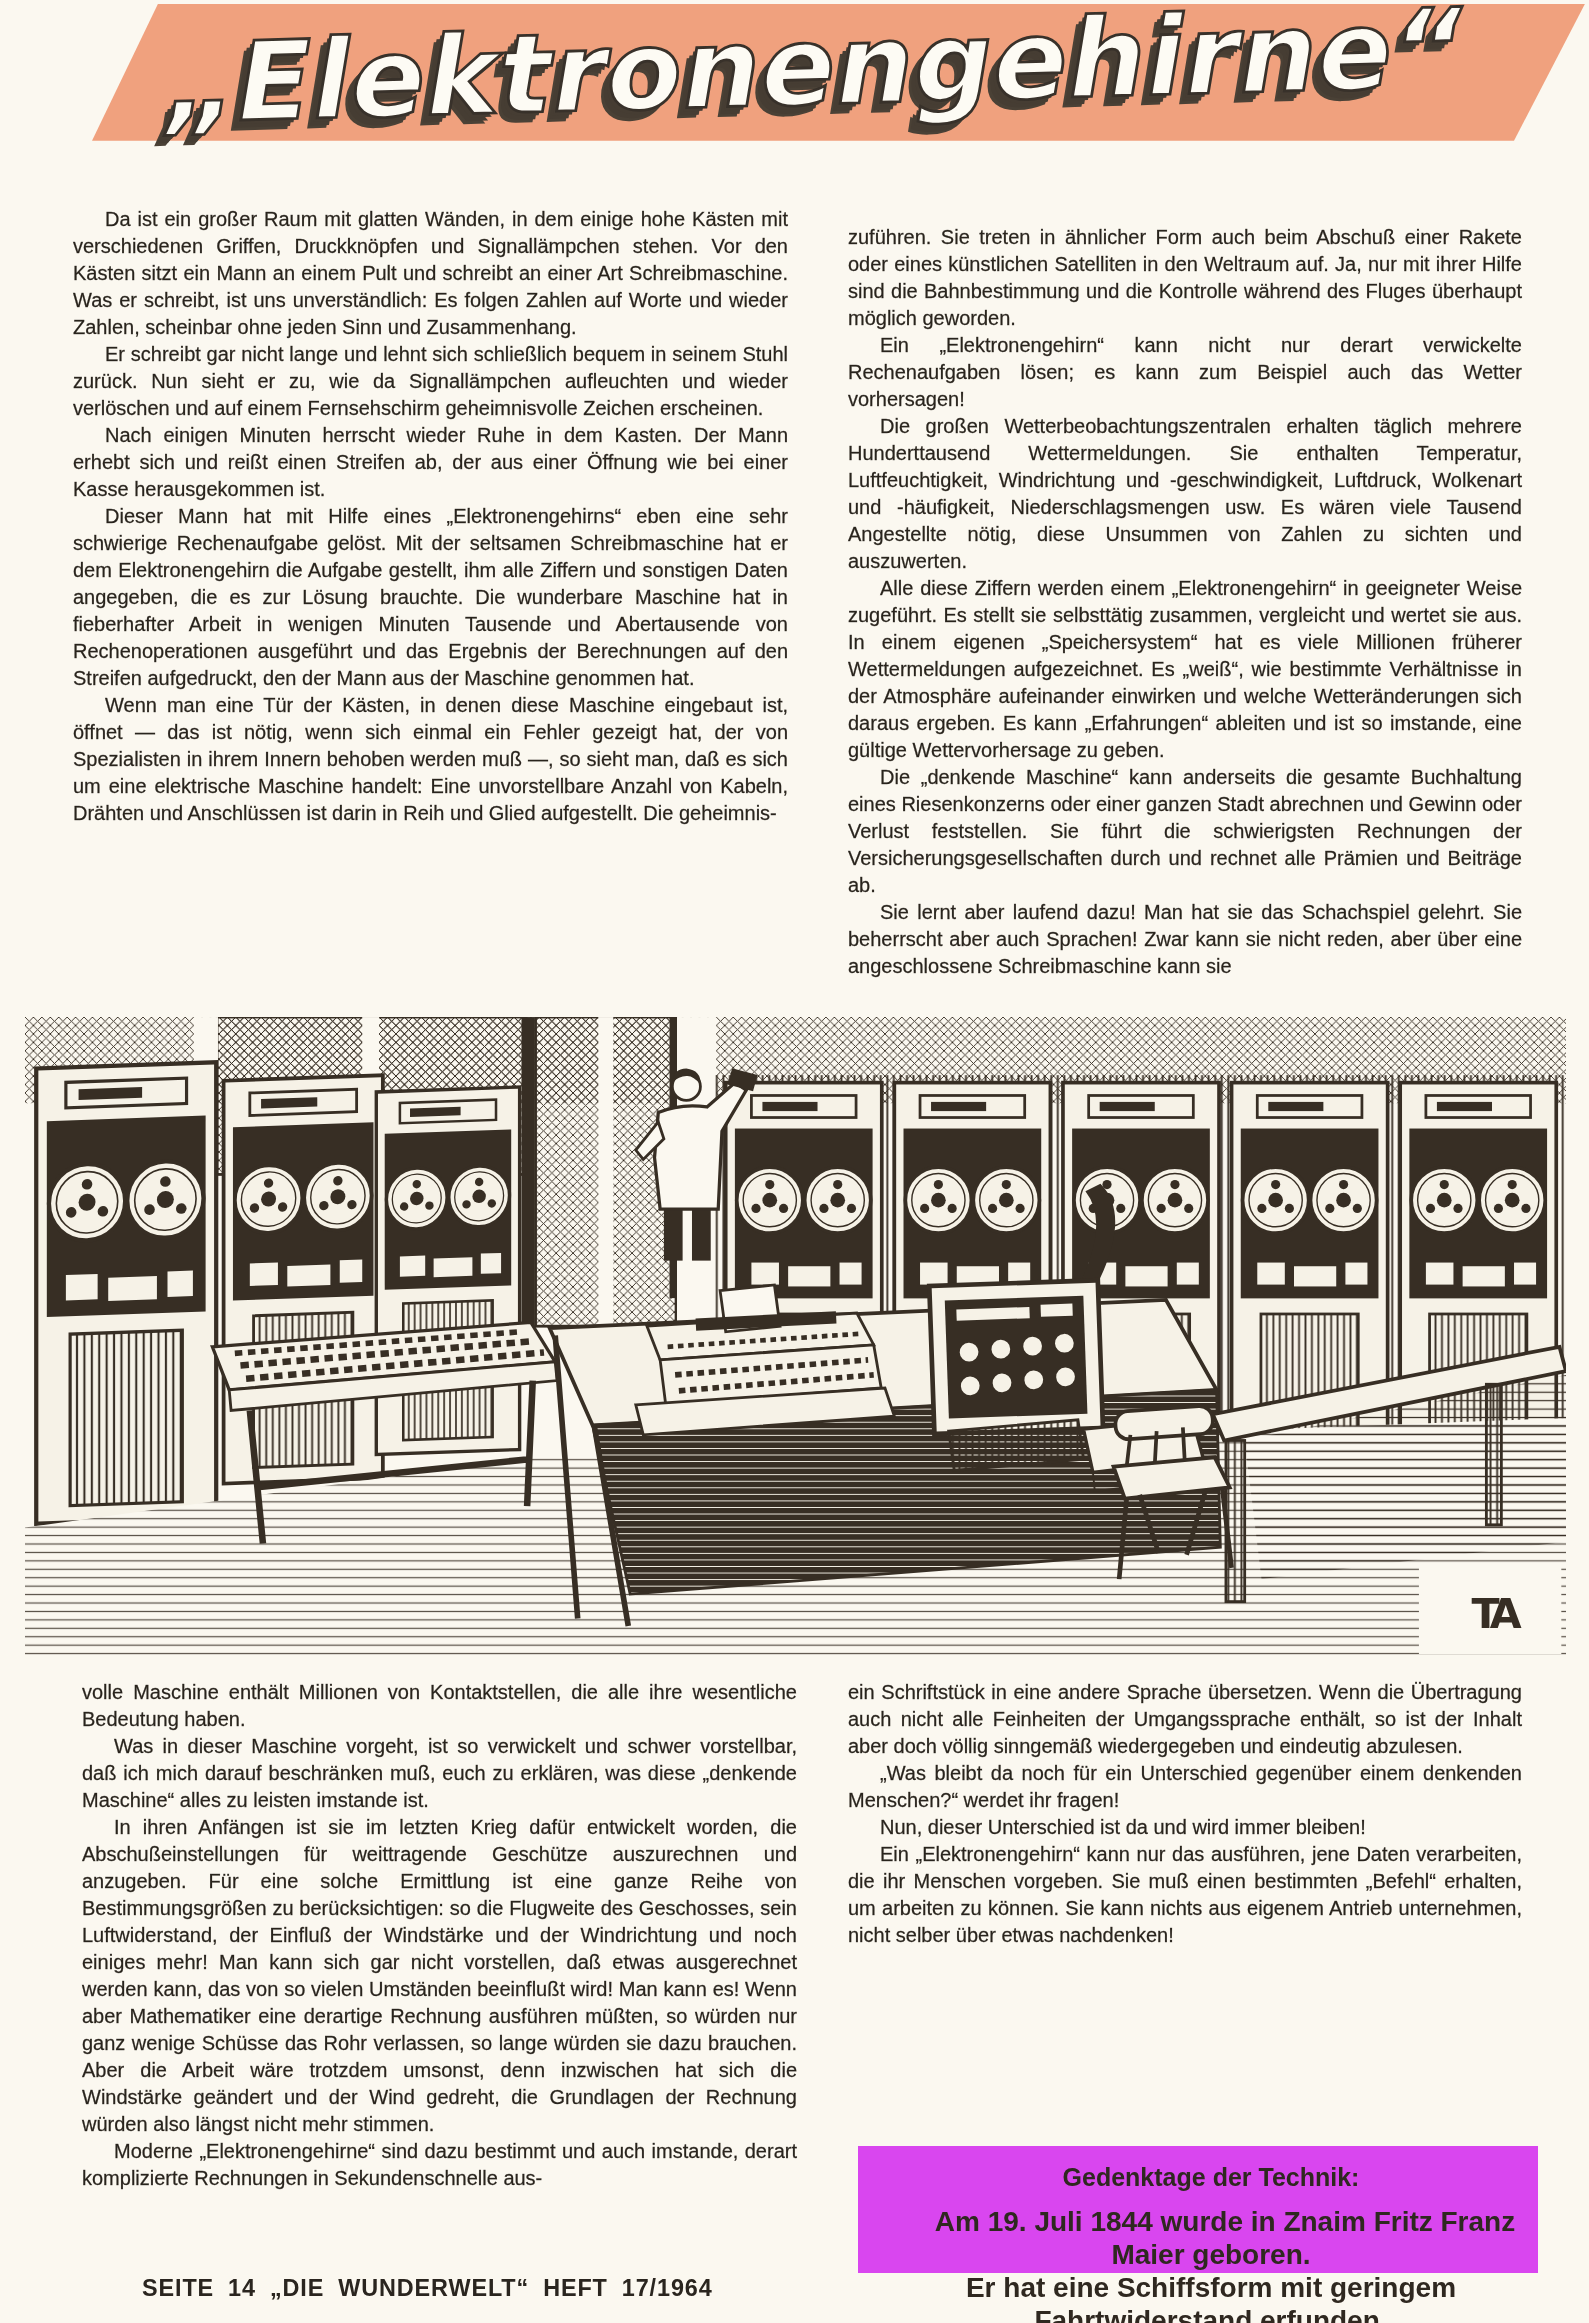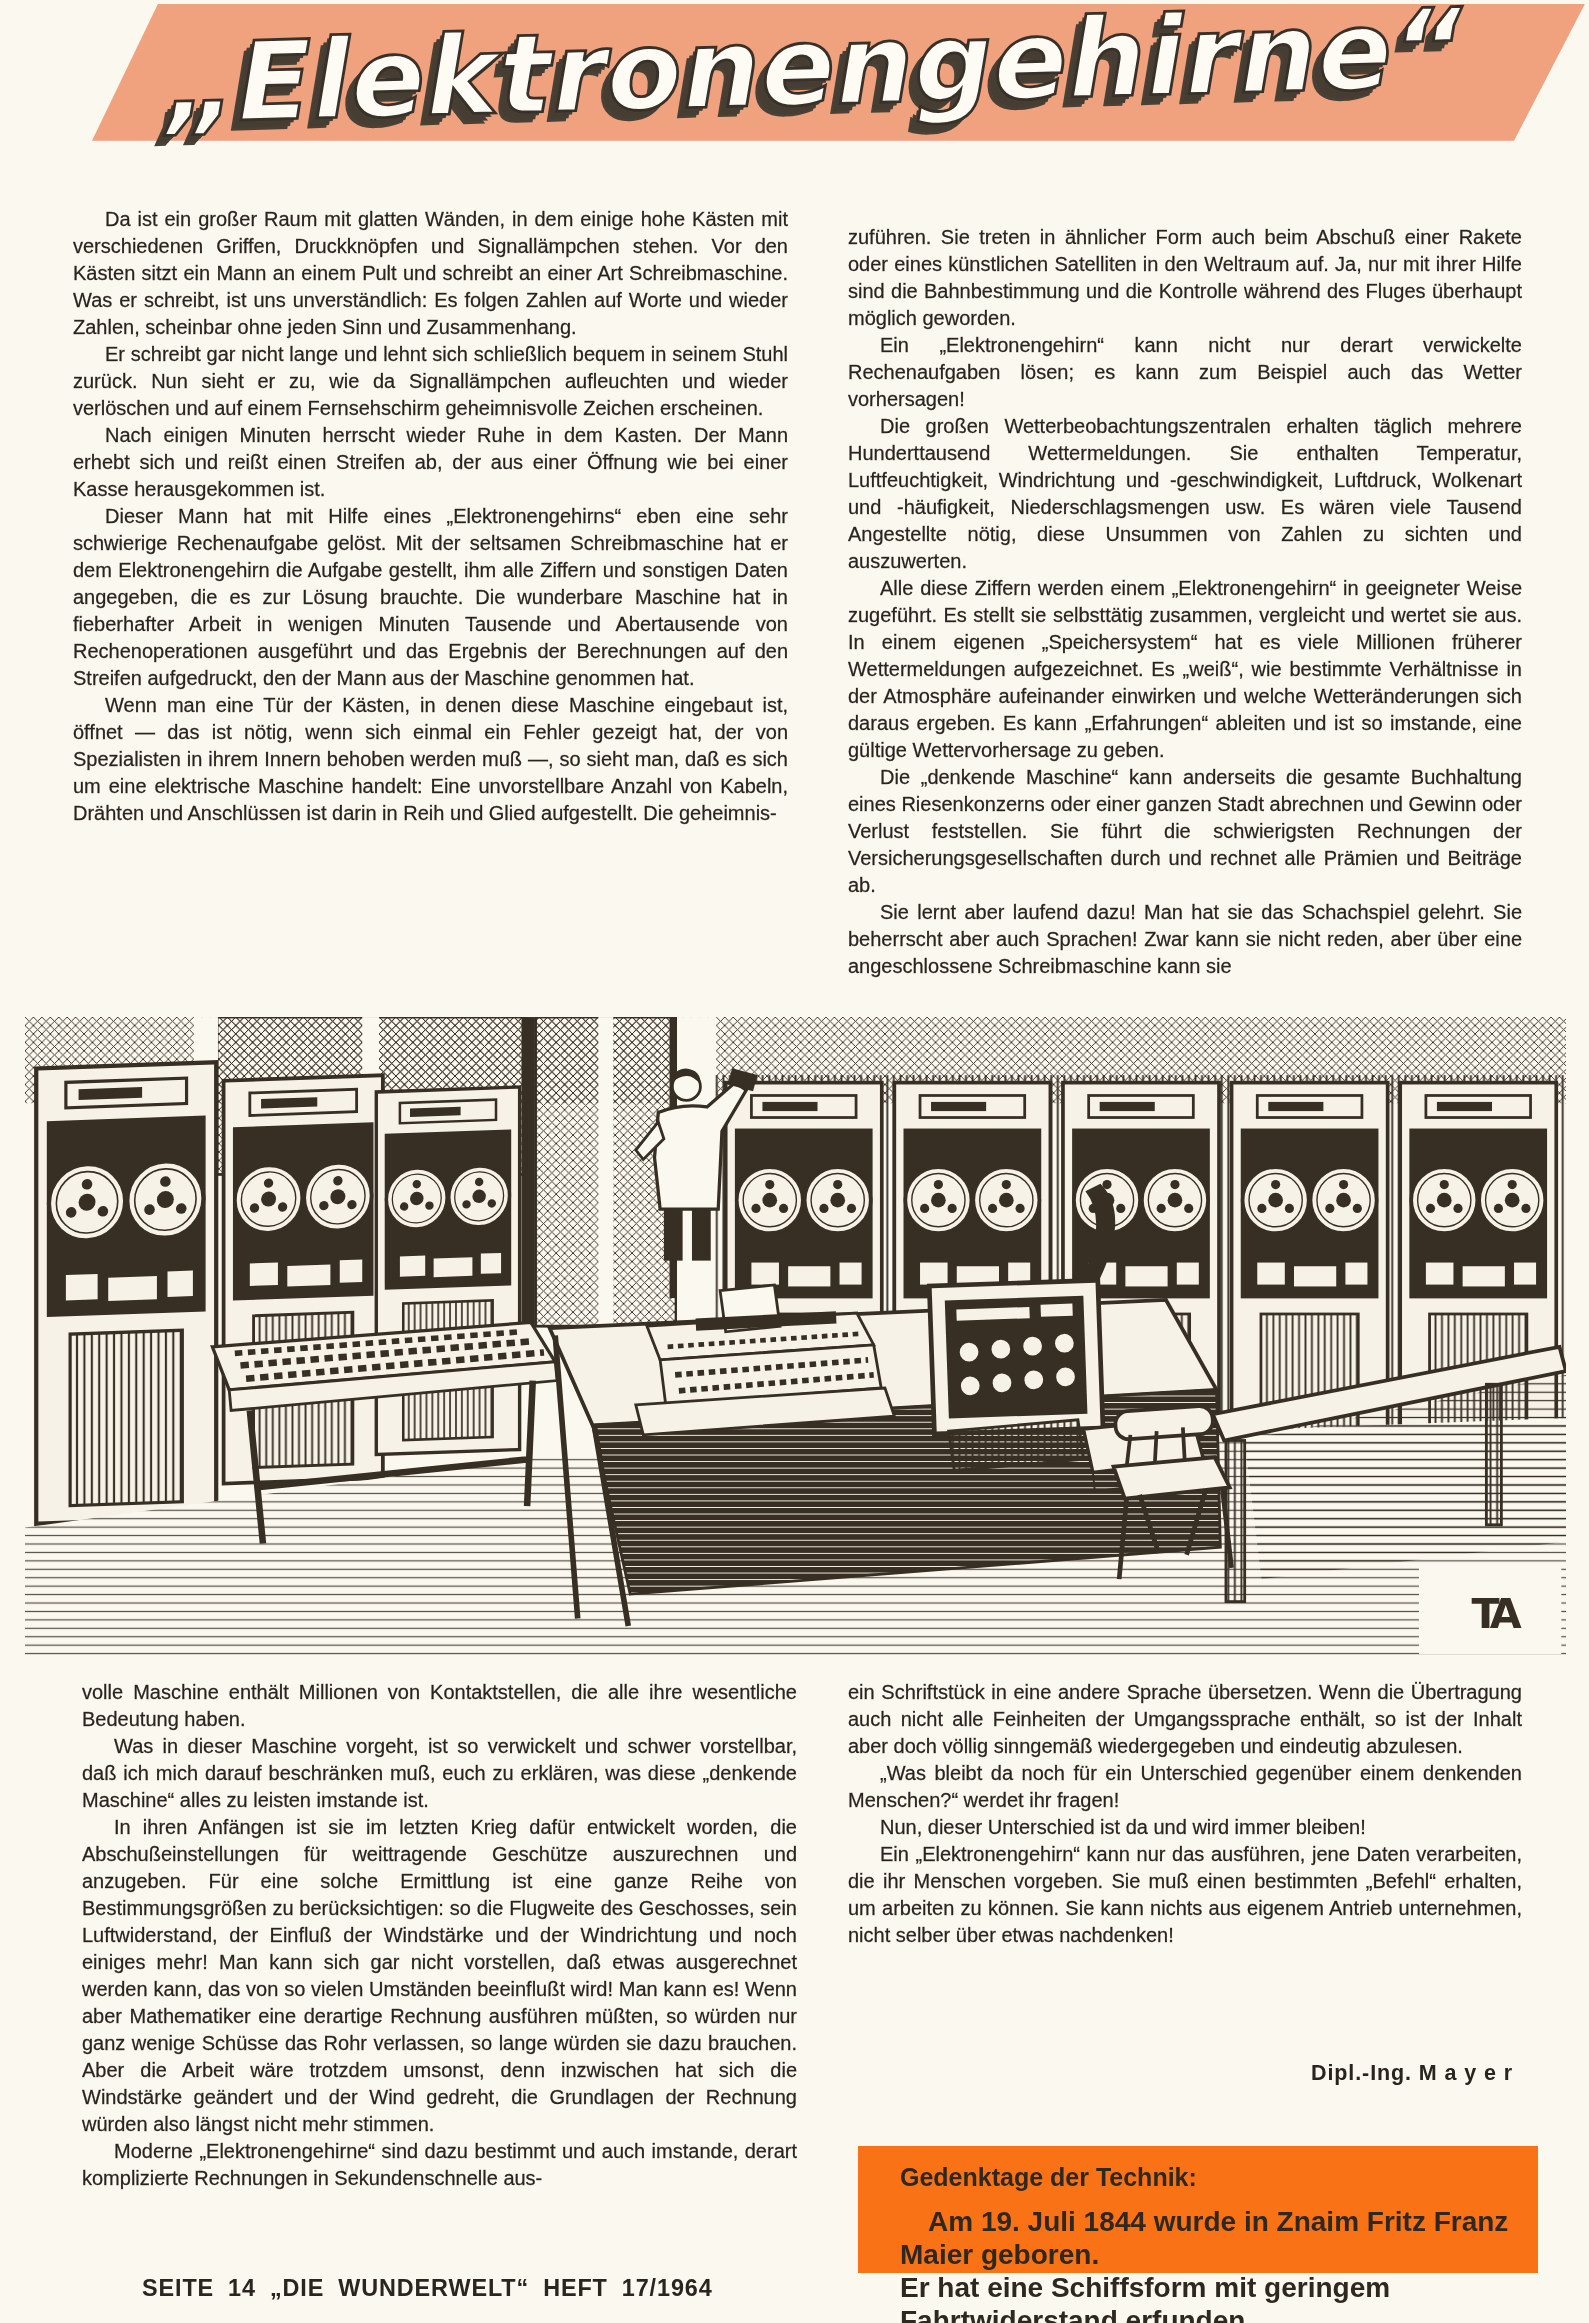--- a/index.html
+++ b/index.html
@@ -25,22 +25,22 @@
   .col-bottom-left{left:73px;top:1679px;width:715px;margin-left:9px;}
   .col-bottom-right{left:848px;top:1679px;width:674px;}
 
   .byline{position:absolute;left:848px;top:2061px;width:665px;text-align:right;
           font-size:21.5px;font-weight:bold;letter-spacing:0.9px;color:#29241d;}
 
   
   .illu{position:absolute;left:25px;top:1017px;width:1541px;height:639px;}
 
   
-  .memorial{position:absolute;left:858px;top:2146px;width:680px;height:127px;background:#f97316;
-            padding:17px 0 0 42px;box-sizing:border-box;color:#2f2820;}
+  .memorial{position:absolute;left:858px;top:2146px;width:680px;height:127px;background:#d946ef;
+            padding:17px 0 0 26px;box-sizing:border-box;color:#2f2820;text-align:center;}
   .memorial .mh{font-size:25px;font-weight:bold;margin:0 0 13px 0;}
   .memorial .ml{font-size:28px;font-weight:bold;line-height:33px;margin:0;}
   .memorial .ml.ind{text-indent:28px;}
 
   
   .footer{position:absolute;left:142px;top:2275px;font-size:23.4px;font-weight:bold;
           letter-spacing:0.9px;word-spacing:6.6px;color:#2a251f;}
 </style>
 </head>
 <body>
@@ -228,21 +228,20 @@
     <p class="ind">Moderne „Elektronengehirne“ sind dazu bestimmt und auch imstande, derart komplizierte Rechnungen in Sekundenschnelle aus-</p>
   </div>
 
   <div class="col col-bottom-right">
     <p>ein Schriftstück in eine andere Sprache übersetzen. Wenn die Übertragung auch nicht alle Feinheiten der Umgangssprache enthält, so ist der Inhalt aber doch völlig sinngemäß wiedergegeben und eindeutig abzulesen.</p>
     <p class="ind">„Was bleibt da noch für ein Unterschied gegenüber einem denkenden Menschen?“ werdet ihr fragen!</p>
     <p class="ind">Nun, dieser Unterschied ist da und wird immer bleiben!</p>
     <p class="ind">Ein „Elektronengehirn“ kann nur das ausführen, jene Daten verarbeiten, die ihr Menschen vorgeben. Sie muß einen bestimmten „Befehl“ erhalten, um arbeiten zu können. Sie kann nichts aus eigenem Antrieb unternehmen, nicht selber über etwas nachdenken!</p>
   </div>
 
-  <div class="byline">Dipl.-Ing.  M a y e r</div>
 
   <div class="memorial">
     <p class="mh">Gedenktage der Technik:</p>
     <p class="ml ind">Am 19. Juli 1844 wurde in Znaim Fritz Franz Maier geboren.</p>
     <p class="ml">Er hat eine Schiffsform mit geringem Fahrtwiderstand erfunden.</p>
   </div>
 
   <div class="footer">SEITE 14  „DIE WUNDERWELT“ HEFT  17/1964</div>
 
 </div>

